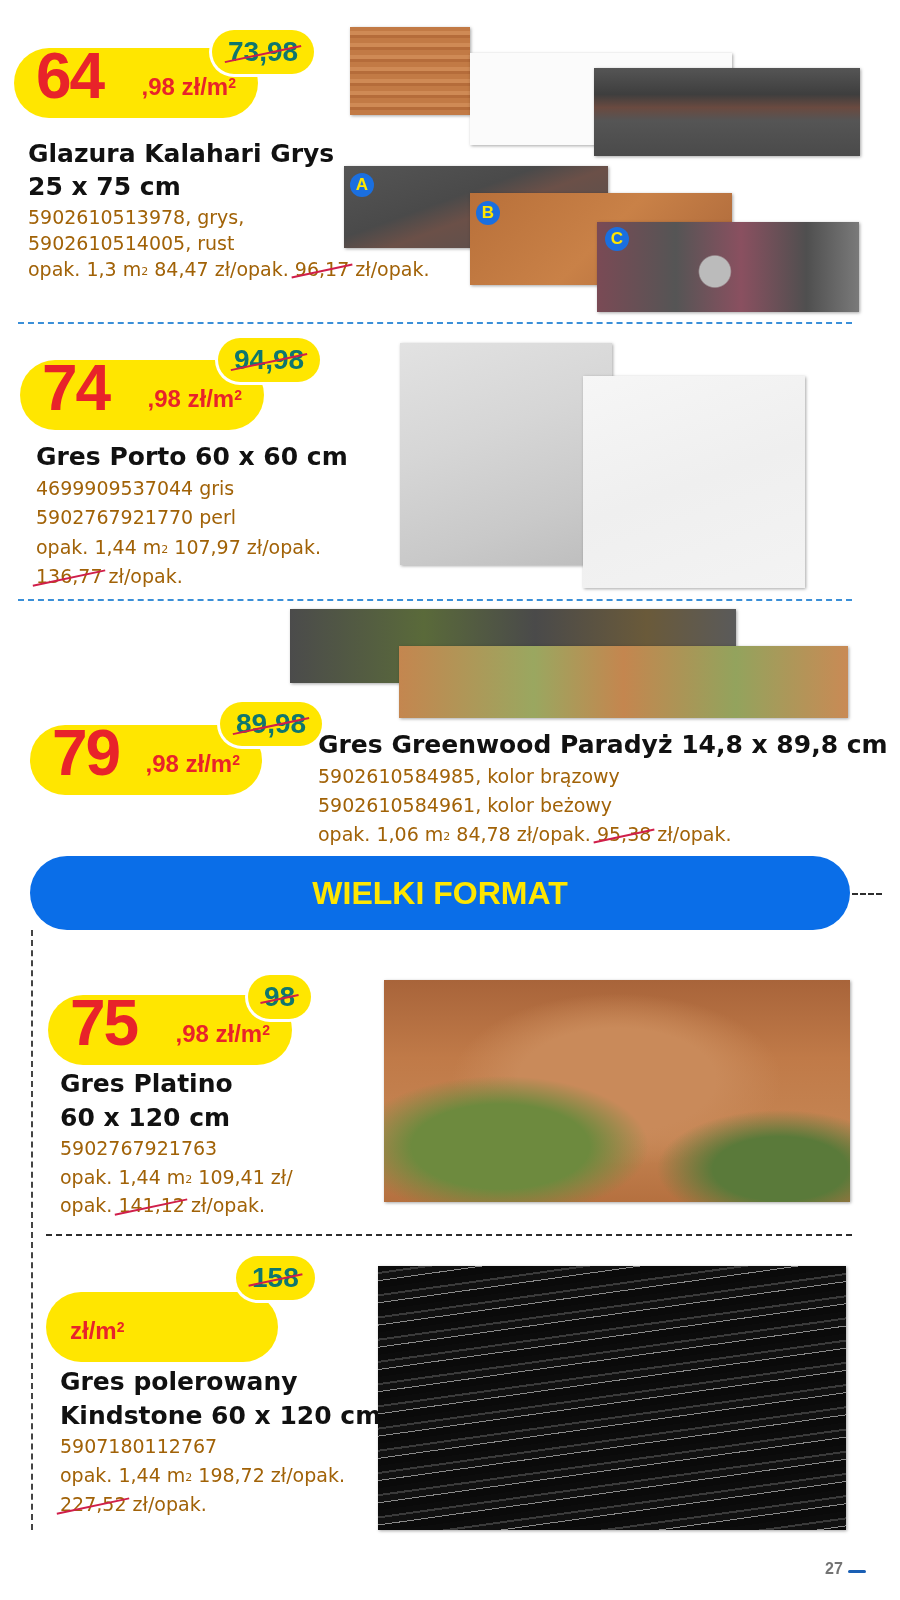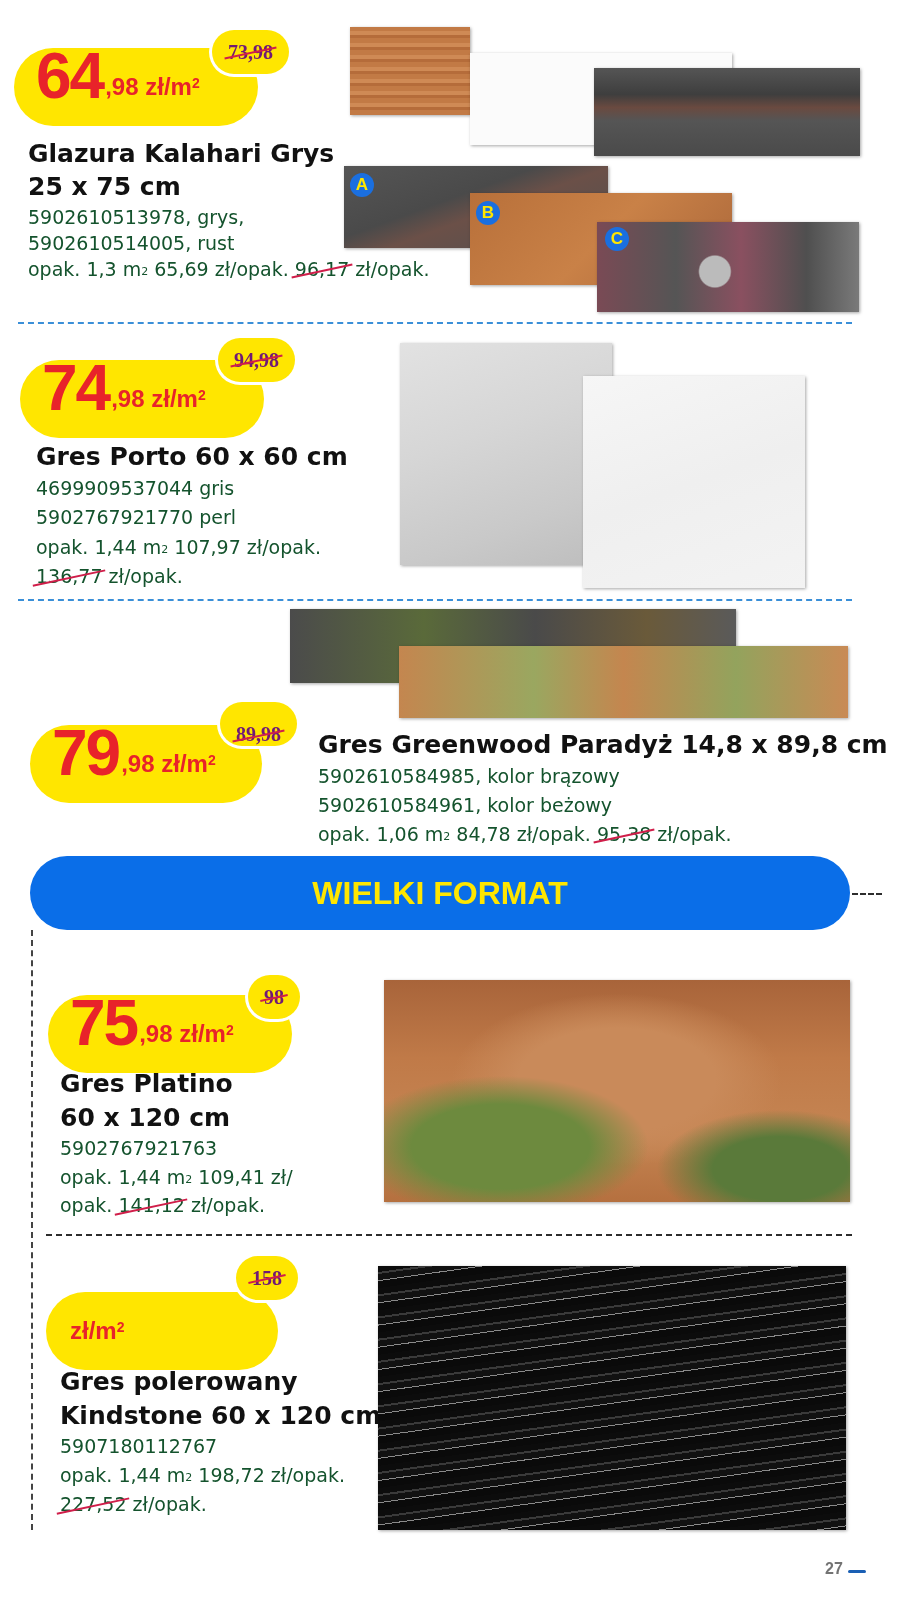--- a/index.html
+++ b/index.html
@@ -1,29 +1,29 @@
 <!DOCTYPE html>
 <html><head>
 <meta charset="utf-8">
 <style>
   html, body { margin:0; padding:0; }
   body { width:900px; height:1600px; background:#ffffff; position:relative; overflow:hidden; font-family:"DejaVu Sans", sans-serif; color:#111; }
 
   
-  .price-pill { position:absolute; background:#ffe600; border-radius:44px; height:78px; display:flex; align-items:flex-end; padding:12px 22px; box-sizing:border-box; }
+  .price-pill { position:absolute; background:#ffe600; border-radius:44px; height:70px; display:flex; align-items:flex-end; padding:4px 22px; box-sizing:border-box;justify-content:space-between; }
   .price-int { font-family:"Liberation Sans", sans-serif; font-weight:bold; color:#e8232a; font-size:64px; line-height:64px; letter-spacing:-2px; padding-bottom:6px; }
   .price-rest { font-family:"Liberation Sans", sans-serif; font-weight:bold; color:#e8232a; font-size:24px; line-height:26px; padding-bottom:14px; margin-left:2px; white-space:nowrap; }
   .price-rest sup { font-size:14px; vertical-align:top; position:relative; top:-4px; }
   .old-pill { position:absolute; background:#ffe600; border-radius:26px; height:44px; padding:0 16px; display:flex; align-items:center; box-sizing:border-box; box-shadow:0 0 0 3px #fff; }
-  .old-price { font-family:Liberation Serif, serif; font-weight:bold; font-size:20px; color:#701a75; position:relative; }
+  .old-price { font-family:Liberation Sans, sans-serif; font-weight:bold; font-size:28px; color:#0f766e; position:relative; }
   .strike { position:relative; display:inline-block; }
   .strike::after { content:""; position:absolute; left:-4px; right:-4px; top:52%; height:2px; background:#d01e4a; transform:rotate(-12deg); }
 
   .title { position:absolute; font-weight:bold; font-size:25px; line-height:32px; color:#111; white-space:nowrap; }
-  .desc { position:absolute; font-size:19px; line-height:25px; color:#14532d; white-space:nowrap; }
+  .desc { position:absolute; font-size:19px; line-height:25px; color:#a16207; white-space:nowrap; }
   .desc sup { font-size:11px; vertical-align:top; position:relative; top:2px; }
 
   .dash-h { position:absolute; height:0; border-top:2px dashed #2d2d2d; }
   .dash-h.blue { border-top-color:#3a8fd8; }
   .dash-v { position:absolute; width:0; border-left:2px dashed #444; }
 
   .tile { position:absolute; box-shadow:1px 1px 3px rgba(0,0,0,0.35); }
   .label-circle { position:absolute; width:24px; height:24px; border-radius:50%; background:#1a6fe0; color:#ffe600; font-weight:bold; font-family:"Liberation Sans", sans-serif; font-size:17px; display:flex; align-items:center; justify-content:center; }
 
   .banner { position:absolute; left:30px; top:856px; width:820px; height:74px; background:#0a6ee8; border-radius:37px; display:flex; align-items:center; justify-content:center; }
@@ -41,21 +41,21 @@
     <span class="price-rest"><span>,98 zł/m</span><sup>2</sup></span>
   </div>
   <div class="old-pill" style="left:212px; top:30px;">
     <span class="old-price strike">73,98</span>
   </div>
   <div class="title" style="left:28px; top:138px;">Glazura Kalahari Grys</div>
   <div class="title" style="left:28px; top:171px;">25 x 75 cm</div>
   <div class="desc" style="left:28px; top:205px;">5902610513978, grys,</div>
   <div class="desc" style="left:28px; top:231px;">5902610514005, rust</div>
   <div class="desc" style="left:28px; top:257px;">
-    <span>opak. 1,3 m</span><sup>2</sup><span> 65,69 zł/opak. </span><span class="strike">96,17</span><span> zł/opak.</span>
+    <span>opak. 1,3 m</span><sup>2</sup><span> 84,47 zł/opak. </span><span class="strike">96,17</span><span> zł/opak.</span>
   </div>
 
   <div class="tile" style="left:350px; top:27px; width:120px; height:88px; background:repeating-linear-gradient(0deg,#c27a45 0 5px,#b56c3a 5px 8px,#cf8a55 8px 12px);"></div>
   <div class="tile" style="left:470px; top:53px; width:262px; height:92px; background:#fbfbfb;"></div>
   <div class="tile" style="left:594px; top:68px; width:266px; height:88px; background:linear-gradient(180deg,#555 0%,#3e3e3e 30%,#6a4a40 45%,#555 60%,#4a4a4a 100%);"></div>
 
   <div class="tile" style="left:344px; top:166px; width:264px; height:82px; background:linear-gradient(160deg,#555 0%,#4a4a4a 40%,#6b5048 55%,#505050 100%);"></div>
   <div class="tile" style="left:470px; top:193px; width:262px; height:92px; background:linear-gradient(135deg,#b8703a 0%,#c98147 50%,#a9663a 100%);"></div>
   <div class="tile" style="left:597px; top:222px; width:262px; height:90px; background:radial-gradient(circle at 45% 55%,#bbb 0 10%,transparent 11%),linear-gradient(90deg,#7a4a55 0%,#555 30%,#8a5060 55%,#4f4f4f 80%,#7a7a7a 100%);"></div>
 
@@ -91,21 +91,21 @@
 <div class="dash-h blue" style="left:18px; top:599px; width:834px;"></div>
 
 <div>
   <div class="tile" style="left:290px; top:609px; width:446px; height:74px; background:linear-gradient(90deg,#4b4b4b 0%,#5a6a3a 30%,#4a4a4a 55%,#6a5a3a 80%,#5a5a5a 100%);"></div>
   <div class="tile" style="left:399px; top:646px; width:449px; height:72px; background:linear-gradient(90deg,#c4864f 0%,#9aa760 30%,#c4864f 50%,#93a35d 75%,#c98a55 100%);"></div>
 
   <div class="price-pill" style="left:30px; top:725px; width:232px;">
     <span class="price-int">79</span>
     <span class="price-rest"><span>,98 zł/m</span><sup>2</sup></span>
   </div>
-  <div class="old-pill" style="left:220px; top:702px;align-items:flex-end;">
+  <div class="old-pill" style="left:220px; top:702px;">
     <span class="old-price strike">89,98</span>
   </div>
   <div class="title" style="left:318px; top:729px;">Gres Greenwood Paradyż 14,8 x 89,8 cm</div>
   <div class="desc" style="left:318px; top:764px;">5902610584985, kolor brązowy</div>
   <div class="desc" style="left:318px; top:793px;">5902610584961, kolor beżowy</div>
   <div class="desc" style="left:318px; top:822px;">
     <span>opak. 1,06 m</span><sup>2</sup><span> 84,78 zł/opak. </span><span class="strike">95,38</span><span> zł/opak.</span>
   </div>
 </div>
 

